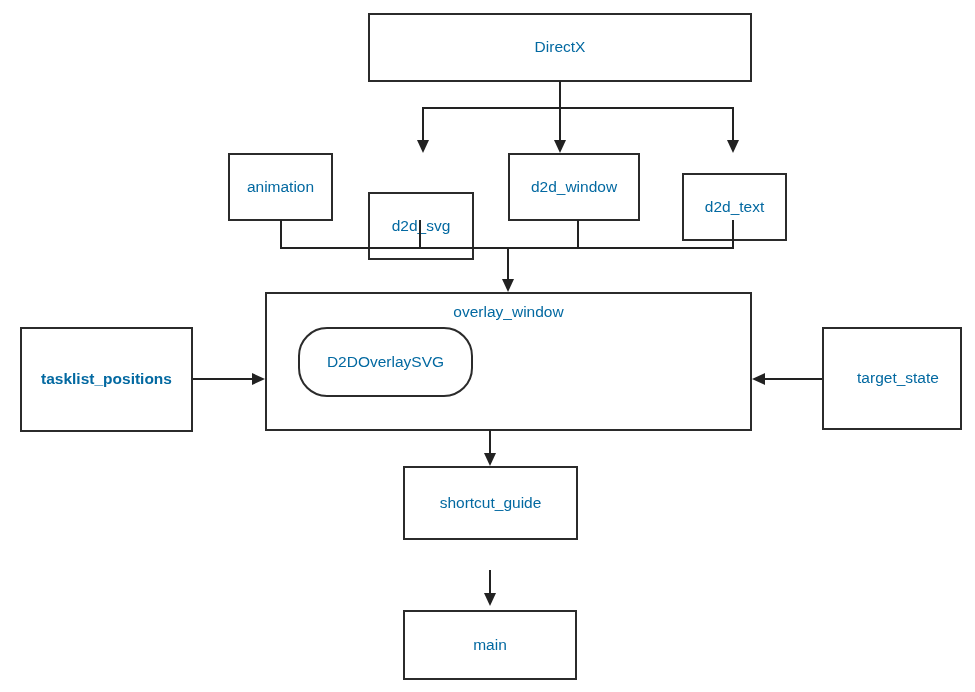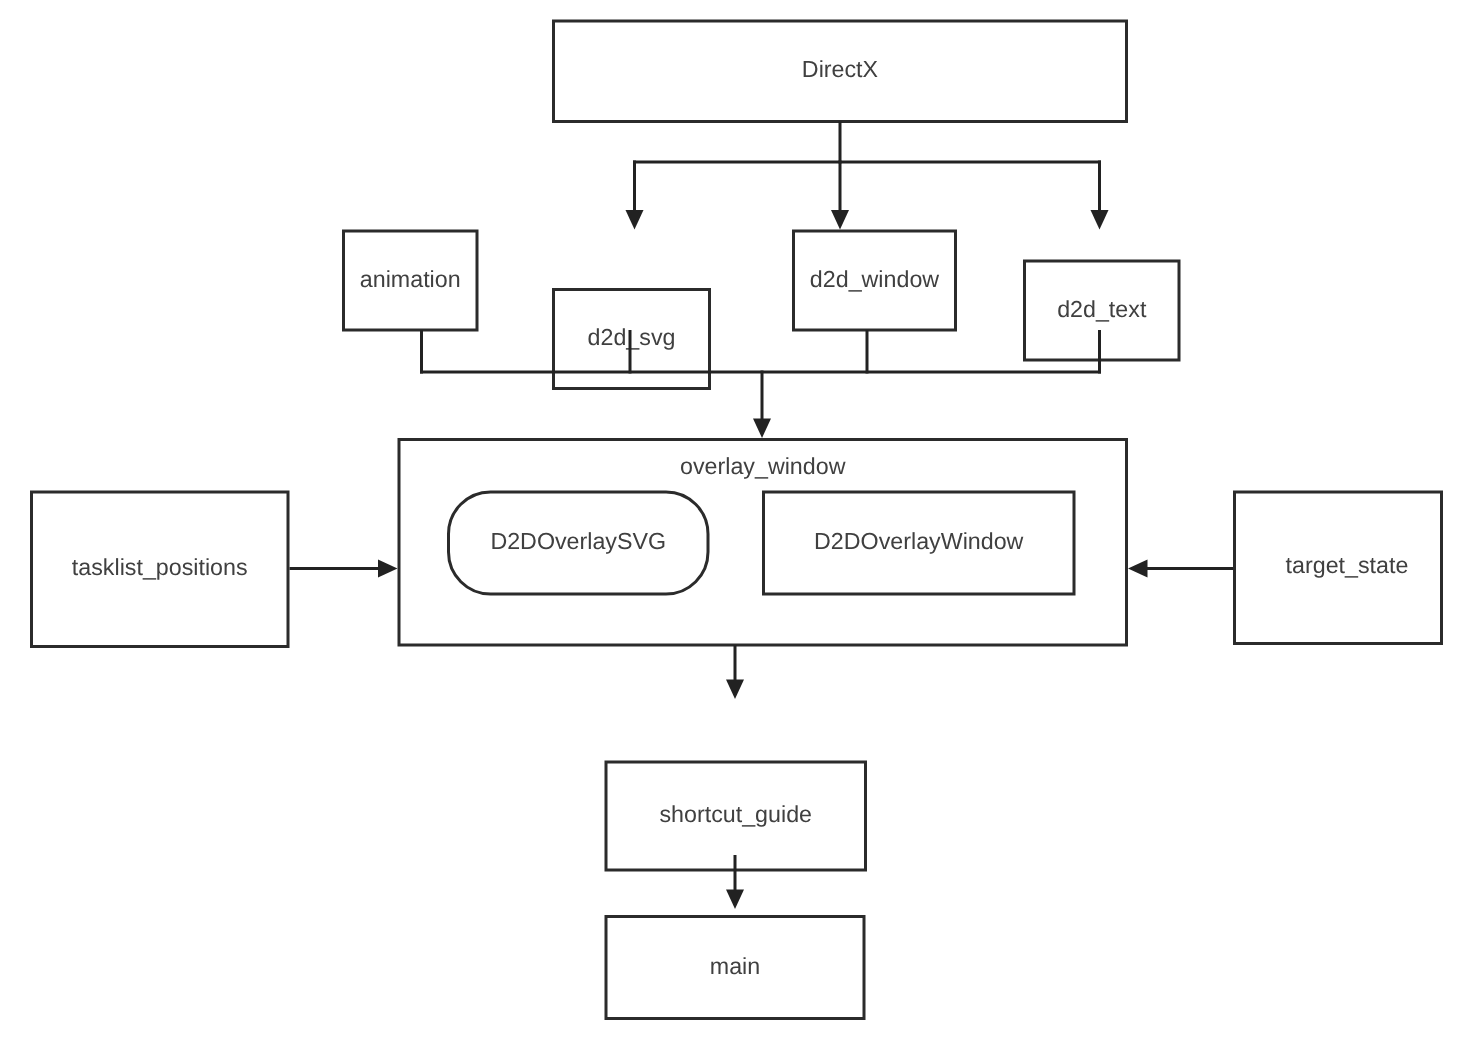--- a/index.html
+++ b/index.html
@@ -6,21 +6,21 @@
     margin: 0;
     padding: 0;
     background: #ffffff;
   }
   #canvas {
     position: relative;
     width: 975px;
     height: 692px;
     background: #ffffff;
     font-family: "Liberation Sans", "DejaVu Sans", sans-serif;
-    color: #404040;
+    color: #0369a1;
     overflow: hidden;
   }
   .node {
     position: absolute;
     box-sizing: border-box;
     border: 2px solid #2b2b2b;
     background: #ffffff;
     display: flex;
     align-items: center;
     justify-content: center;
@@ -72,57 +72,54 @@
 </style>
 </head>
 <body>
 
 <div id="canvas">
 
   <div class="node" style="left:368px; top:13px; width:384px; height:69px;">
     <span>DirectX</span>
   </div>
 
-  <div class="node" style="left:228px; top:153px; width:91px; height:68px;justify-content:center;">
+  <div class="node" style="left:228px; top:153px; width:105px; height:68px;justify-content:center;">
     <span>animation</span>
   </div>
 
   <div class="node" style="left:368px; top:153px; width:106px; height:68px;margin-top:39px;">
     <span>d2d_svg</span>
   </div>
 
-  <div class="node" style="left:528px; top:153px; width:110px; height:68px;">
+  <div class="node" style="left:508px; top:153px; width:132px; height:68px;">
     <span>d2d_window</span>
   </div>
 
   <div class="node" style="left:682px; top:153px; width:105px; height:68px;margin-top:20px;">
     <span>d2d_text</span>
   </div>
 
   <div class="group" style="left:265px; top:292px; width:487px; height:139px;">
     <div class="group-label">overlay_window</div>
   </div>
 
   <div class="node" style="left:298px; top:327px; width:175px; height:70px;border-radius:29px;">
     <span>D2DOverlaySVG</span>
   </div>
 
-  <div class="node" style="left:508px; top:327px; width:209px; height:70px;">
-    <span>D2DOverlayWindow</span>
-  </div>
 
-  <div class="node" style="left:20px; top:327px; width:173px; height:105px;">
+  <div class="node" style="left:20px; top:327px; width:173px; height:105px;font-weight:bold;">
     <span>tasklist_positions</span>
   </div>
 
   <div class="node" style="left:822px; top:327px; width:140px; height:103px;padding-left:12px;">
     <span>target_state</span>
   </div>
 
-  <div class="node" style="left:403px; top:466px; width:175px; height:74px;margin-top:41px;">
+  <div class="node" style="left:403px; top:466px; width:175px; height:74px;">
     <span>shortcut_guide</span>
   </div>
 
   <div class="node" style="left:403px; top:610px; width:174px; height:70px;">
     <span>main</span>
   </div>
 
   <div class="line v" style="left:559px; top:81px; height:28px;"></div>
   <div class="line h" style="left:422px; top:107px; width:312px;"></div>
 

